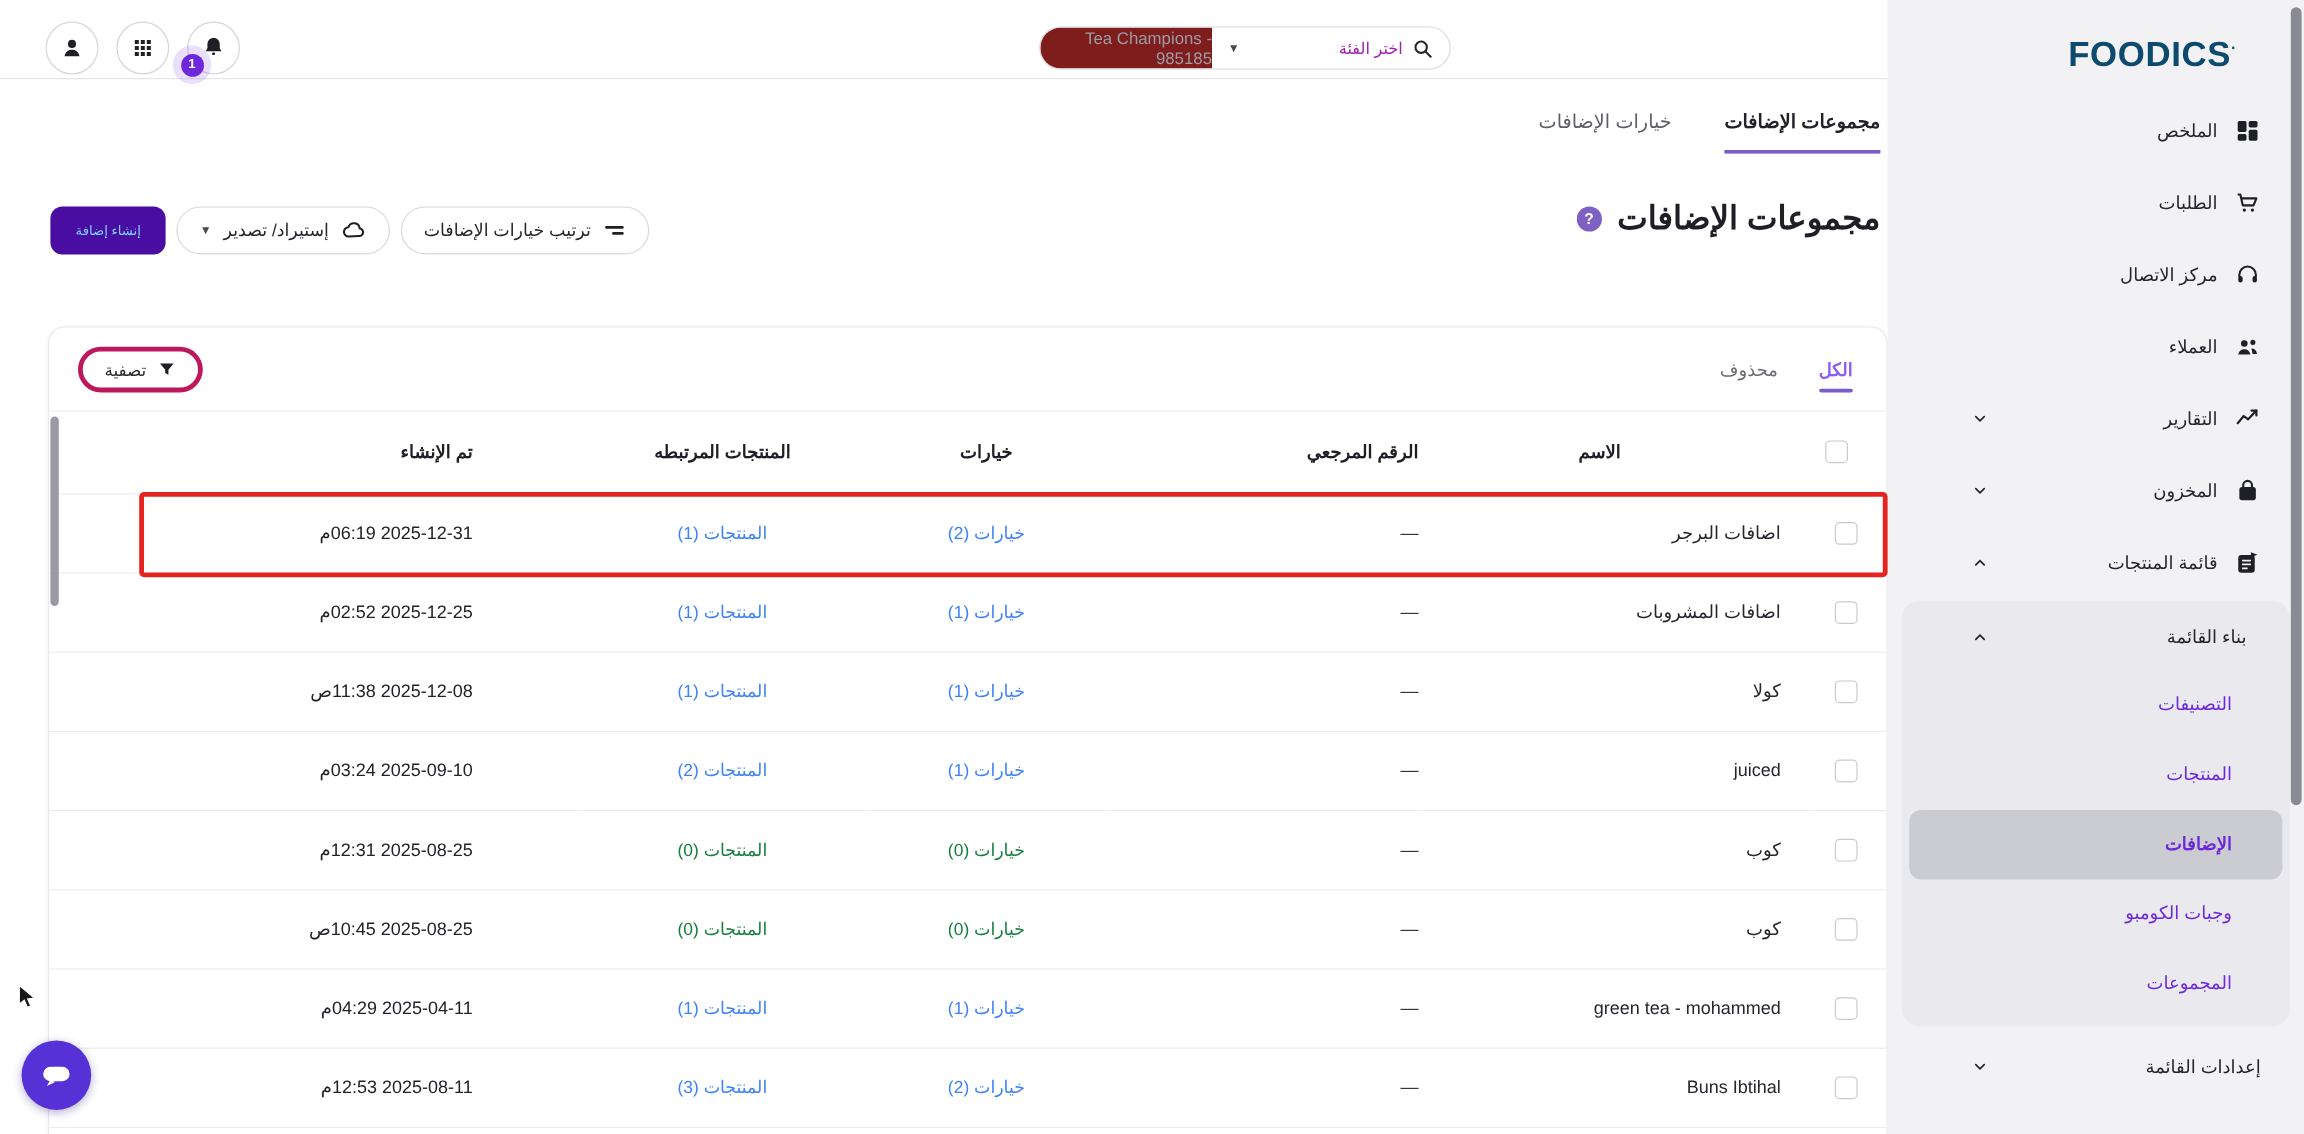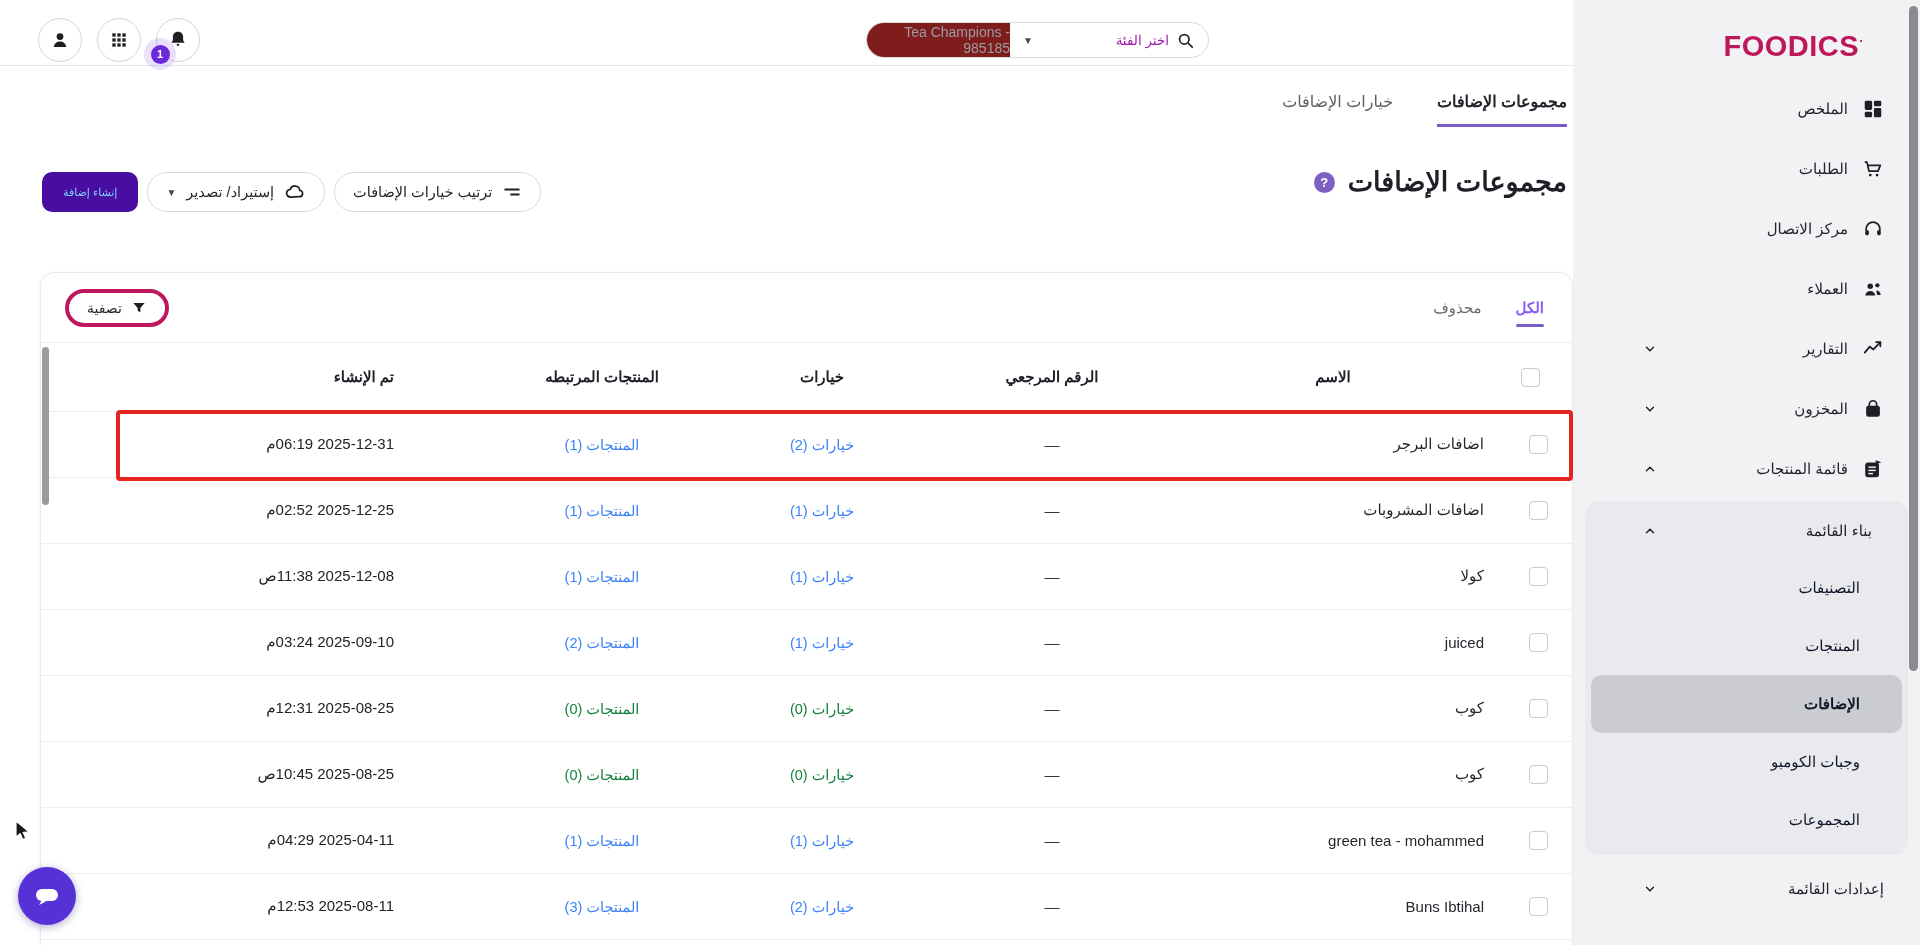--- a/index.html
+++ b/index.html
@@ -13,29 +13,29 @@
   .badge-halo { position:absolute; left:-13px; bottom:-9px; width:32px; height:32px; border-radius:50%; background:rgba(124,58,237,.16); display:flex; align-items:center; justify-content:center; }
   .badge { width:19px; height:19px; border-radius:50%; background:#6d28d9; color:#fff; font-size:11px; font-weight:700; display:flex; align-items:center; justify-content:center; }
   .search-box { position:absolute; top:22px; right:364px; width:343px; height:36px; border:1px solid #d8d8de; border-radius:18px; background:#fff; display:flex; align-items:stretch; overflow:hidden; }
   .search-seg { width:162px; display:flex; align-items:center; gap:7px; padding-right:13px; color:#a21caf; font-size:13.5px; }
   .caret-seg { width:36px; display:flex; align-items:center; justify-content:center; color:#4a4a52; }
   .branch-seg { flex:1; background:#7f1d1d; color:#9b9ca4; font-size:14px; display:flex; align-items:center; justify-content:flex-start; cursor:pointer; }
   .caret { font-size:10px; color:#4a4a52; }
 
   
   .sidebar { position:absolute; top:0; right:0; width:347px; height:945px; background:#f2f2f5; overflow:hidden; }
-  .logo { margin:30px 56px 16px 0; text-align:right; direction:ltr; font-size:29px; font-weight:700; color:#be185d; letter-spacing:.5px; }
+  .logo { margin:30px 56px 16px 0; text-align:right; direction:ltr; font-size:29px; font-weight:700; color:#0c4a6e; letter-spacing:.5px; }
   .logo sup { font-size:13px; }
   .nav-item { height:60px; display:flex; align-items:center; padding:0 36px 0 70px; font-size:15px; color:#24242d; cursor:pointer; }
   .nav-item .ic { width:22px; height:22px; margin-left:14px; flex:0 0 auto; }
   .nav-item .chev { margin-inline-start:auto; width:14px; height:14px; }
   .panel { margin:2px 12px 6px 12px; background:#e9e9ee; border-radius:14px; padding:2px 0 6px; }
   .panel-head { height:56px; display:flex; align-items:center; padding:0 36px 0 58px; font-size:15px; color:#24242d; cursor:pointer; }
   .panel-head .chev { margin-inline-start:auto; width:14px; height:14px; }
-  .sub-item { height:58px; line-height:58px; padding-right:48px; font-size:15px; color:#0f172a; cursor:pointer; }
+  .sub-item { height:58px; line-height:58px; padding-right:48px; font-size:15px; color:#6d28d9; cursor:pointer; }
   .sub-item.active { background:#cbcbd2; border-radius:10px; margin:0 6px; padding-right:42px; font-weight:700; }
 
   
   .page-tabs { position:absolute; top:92px; right:353px; display:flex; gap:44px; }
   .ptab { font-size:16px; color:#5e5e67; padding-bottom:13px; cursor:pointer; }
   .ptab.active { color:#22222b; font-weight:700; border-bottom:3px solid #7a5bc7; }
   .title-row { position:absolute; top:166px; right:353px; display:flex; align-items:center; gap:13px; }
   .title-row h1 { font-size:27px; font-weight:700; color:#1f1f28; }
   .help { width:21px; height:21px; border-radius:50%; background:#7e60c2; color:#fff; font-size:13px; font-weight:700; display:flex; align-items:center; justify-content:center; cursor:pointer; }
 
@@ -51,21 +51,21 @@
   .vtab { color:#6b6b73; position:relative; cursor:pointer; }
   .vtab.active { color:#8b5cf6; font-weight:700; }
   .vtab.active::after { content:""; position:absolute; right:0; left:0; bottom:-10px; height:3px; border-radius:2px; background:#7a5bc7; }
   .btn-filter { height:38px; border:4px solid #be185d; border-radius:19px; background:#fff; display:flex; align-items:center; gap:9px; padding:0 18px; font-size:14px; color:#26262e; cursor:pointer; }
 
   table { width:100%; border-collapse:collapse; }
   th { font-size:15px; font-weight:700; color:#1f1f28; height:68px; }
   td { height:66px; font-size:15px; color:#26262e; }
   tbody tr { border-top:1px solid #ededf1; }
   .col-cb { width:60px; } .col-name { width:330px; padding-right:28px; }
-  .col-ref { width:260px; text-align:center; } .col-opt { width:200px; text-align:center; }
+  .col-ref { width:260px; text-align:right; } .col-opt { width:200px; text-align:center; }
   .col-prod { width:240px; text-align:center; } .col-created { text-align:right; padding-right:88px; }
   .cb { display:inline-block; width:19px; height:19px; border:1.5px solid #c9c9d0; border-radius:4px; background:#fff; vertical-align:middle; margin-right:24px; cursor:pointer; }
   a.cell-link { color:#3c83f6; text-decoration:none; font-size:14.5px; cursor:pointer; }
   a.cell-link.plain { color:#15803d; cursor:default; }
   .dash { color:#33333a; }
   .created { color:#22222a; }
 
   
   .red-box { position:absolute; left:116px; top:410px; width:1457px; height:71px; border:4px solid #e52420; border-radius:4px; pointer-events:none; z-index:5; }
   .inner-scroll { position:absolute; left:42px; top:347px; width:7px; height:158px; background:#9a9aa1; border-radius:4px; z-index:6; }

